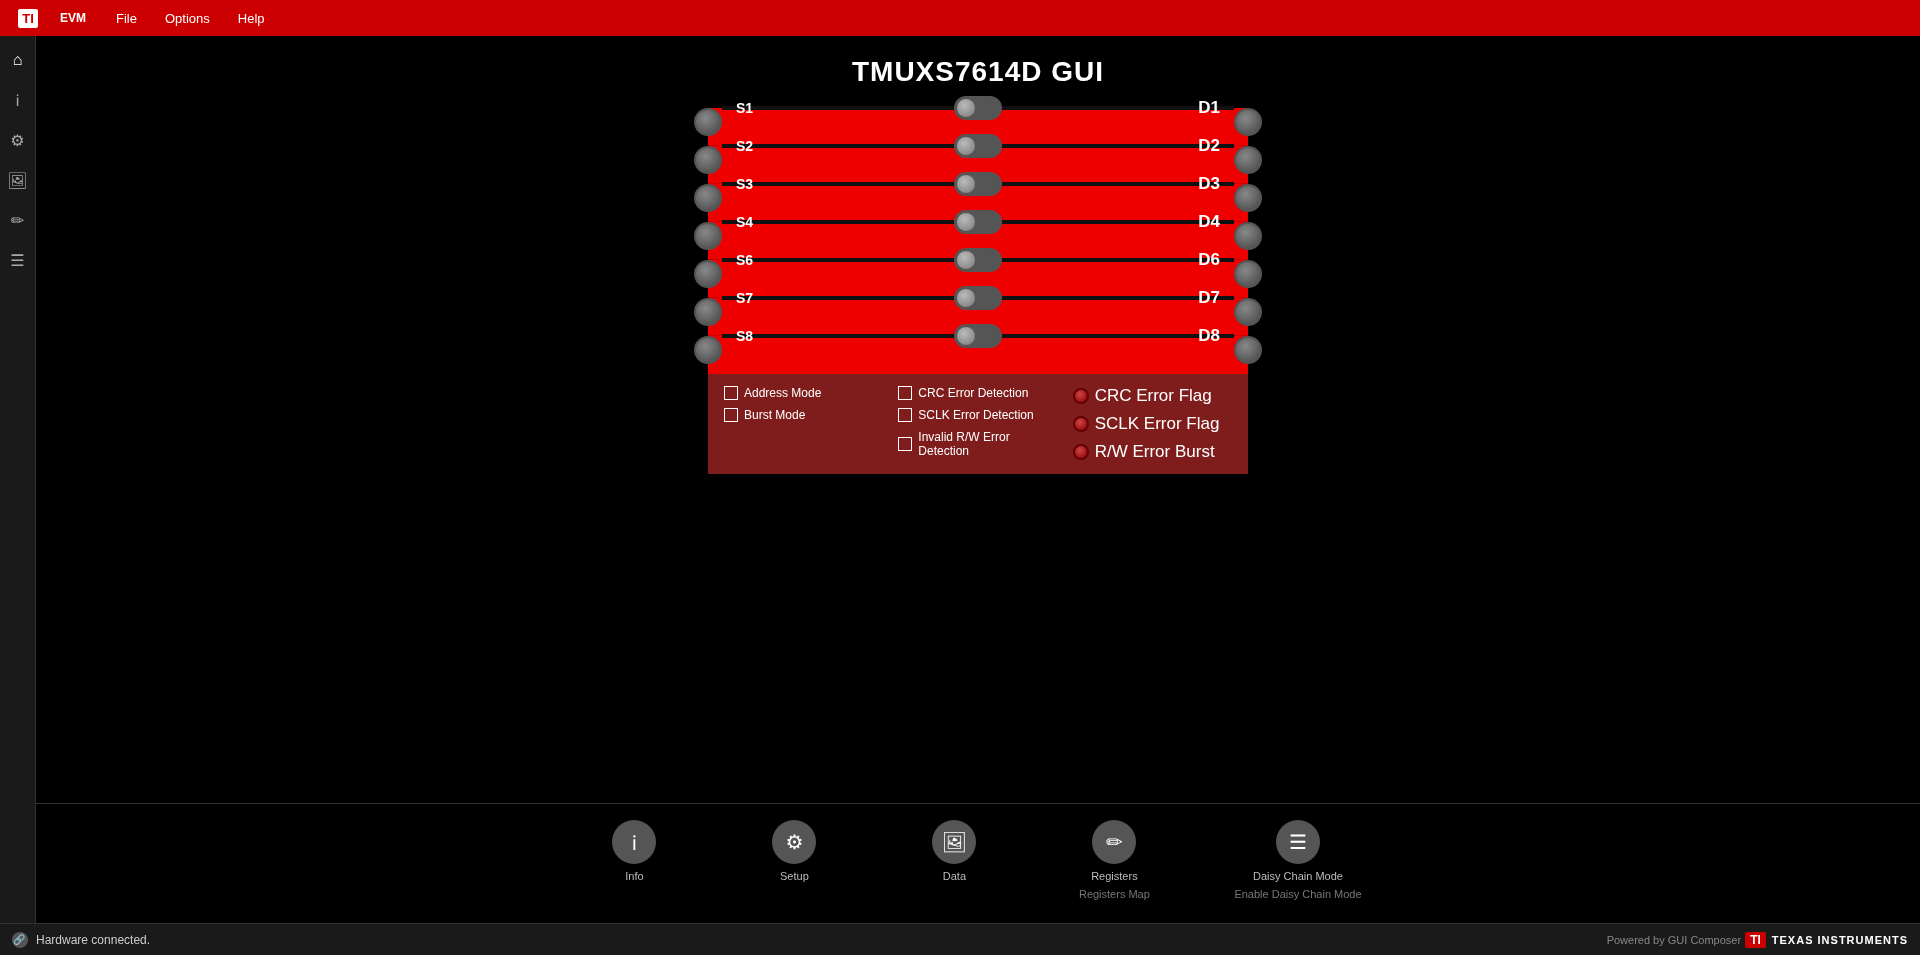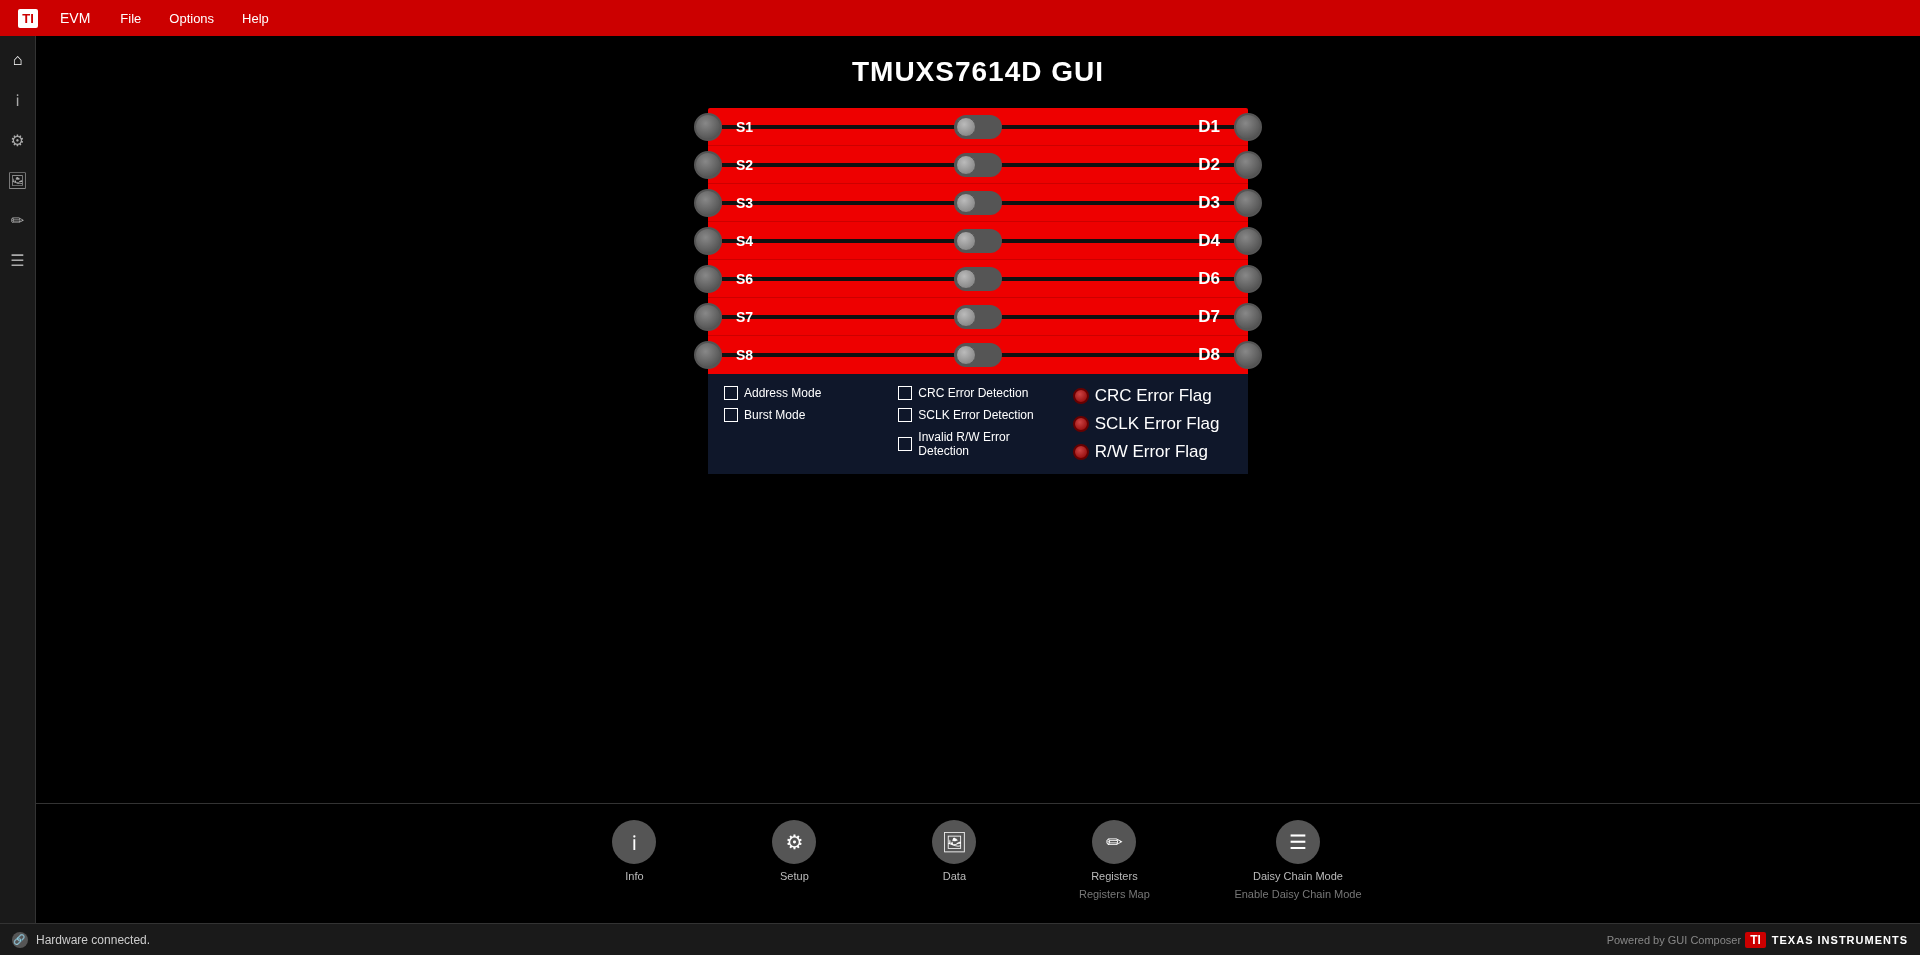--- a/index.html
+++ b/index.html
@@ -81,21 +81,21 @@
     
     #switch-panel {
       background: #e00;
       width: 540px;
       padding: 0;
       border-radius: 2px;
     }
 
     .switch-row {
       display: flex;
-      align-items: center;
+      align-items: flex-start;
       height: 38px;
       position: relative;
       border-bottom: 1px solid #c00;
     }
     .switch-row:last-of-type { border-bottom: none; }
 
     .port-connector {
       width: 28px;
       height: 28px;
       border-radius: 50%;
@@ -159,21 +159,21 @@
     .toggle-thumb {
       width: 20px;
       height: 20px;
       border-radius: 50%;
       background: radial-gradient(circle at 40% 35%, #bbb, #777);
       border: 1px solid #555;
     }
 
     
     .controls-section {
-      background: #0f172a;
+      background: #7f1d1d;
       padding: 12px 16px;
       display: flex;
       gap: 15px;
     }
 
     .controls-col {
       display: flex;
       flex-direction: column;
       gap: 8px;
       flex: 1;
@@ -336,21 +336,21 @@
       border-radius: 2px;
     }
   </style>
 </head>
 <body>
 
 <div id="top-bar">
   <div class="top-ti-logo">
     <span class="top-ti-badge">TI</span>
   </div>
-  <span style="font-weight:normal;font-size:14px;color:#fff;margin-right:8px;">EVM</span>
+  <span style="font-weight:bold;font-size:12px;color:#fff;margin-right:8px;">EVM</span>
   <span class="menu-item">File</span>
   <span class="menu-item">Options</span>
   <span class="menu-item">Help</span>
 </div>
 
 <div id="sidebar">
   <div class="sidebar-icon active">⌂</div>
   <div class="sidebar-icon">ℹ</div>
   <div class="sidebar-icon">⚙</div>
   <div class="sidebar-icon">🖼</div>
@@ -487,21 +487,21 @@
         <div class="flag-row">
           <div class="flag-dot"></div>
           <span>CRC Error Flag</span>
         </div>
         <div class="flag-row">
           <div class="flag-dot"></div>
           <span>SCLK Error Flag</span>
         </div>
         <div class="flag-row">
           <div class="flag-dot"></div>
-          <span>R/W Error Flag</span>
+          <span>R/W Error Burst</span>
         </div>
       </div>
     </div>
   </div>
 </div>
 
 <div id="bottom-nav">
   <div class="nav-item">
     <div class="nav-icon">ℹ</div>
     <span class="nav-label">Info</span>

